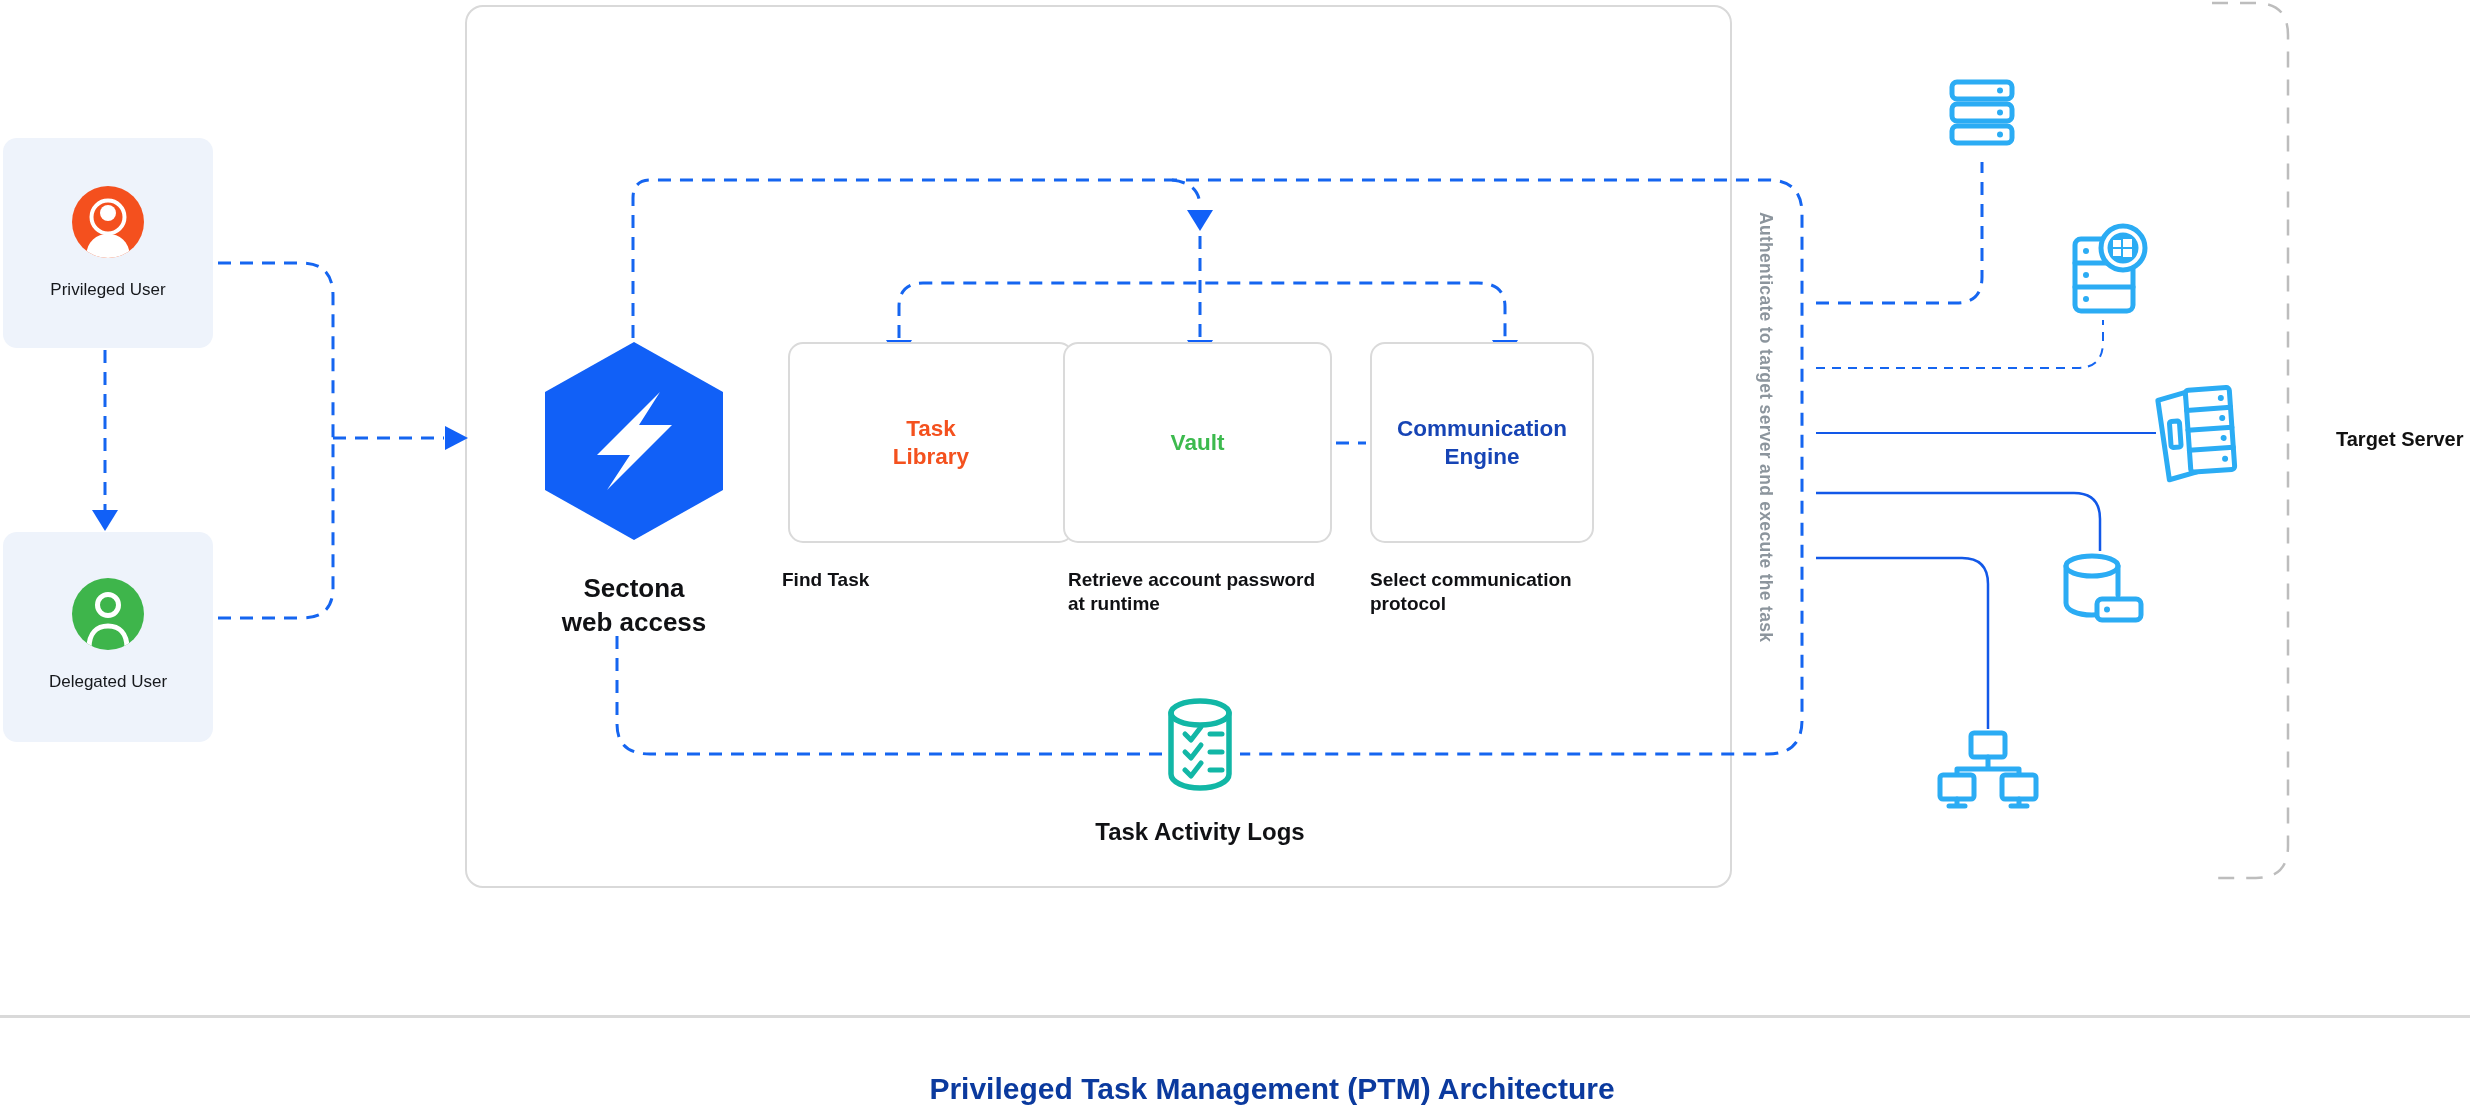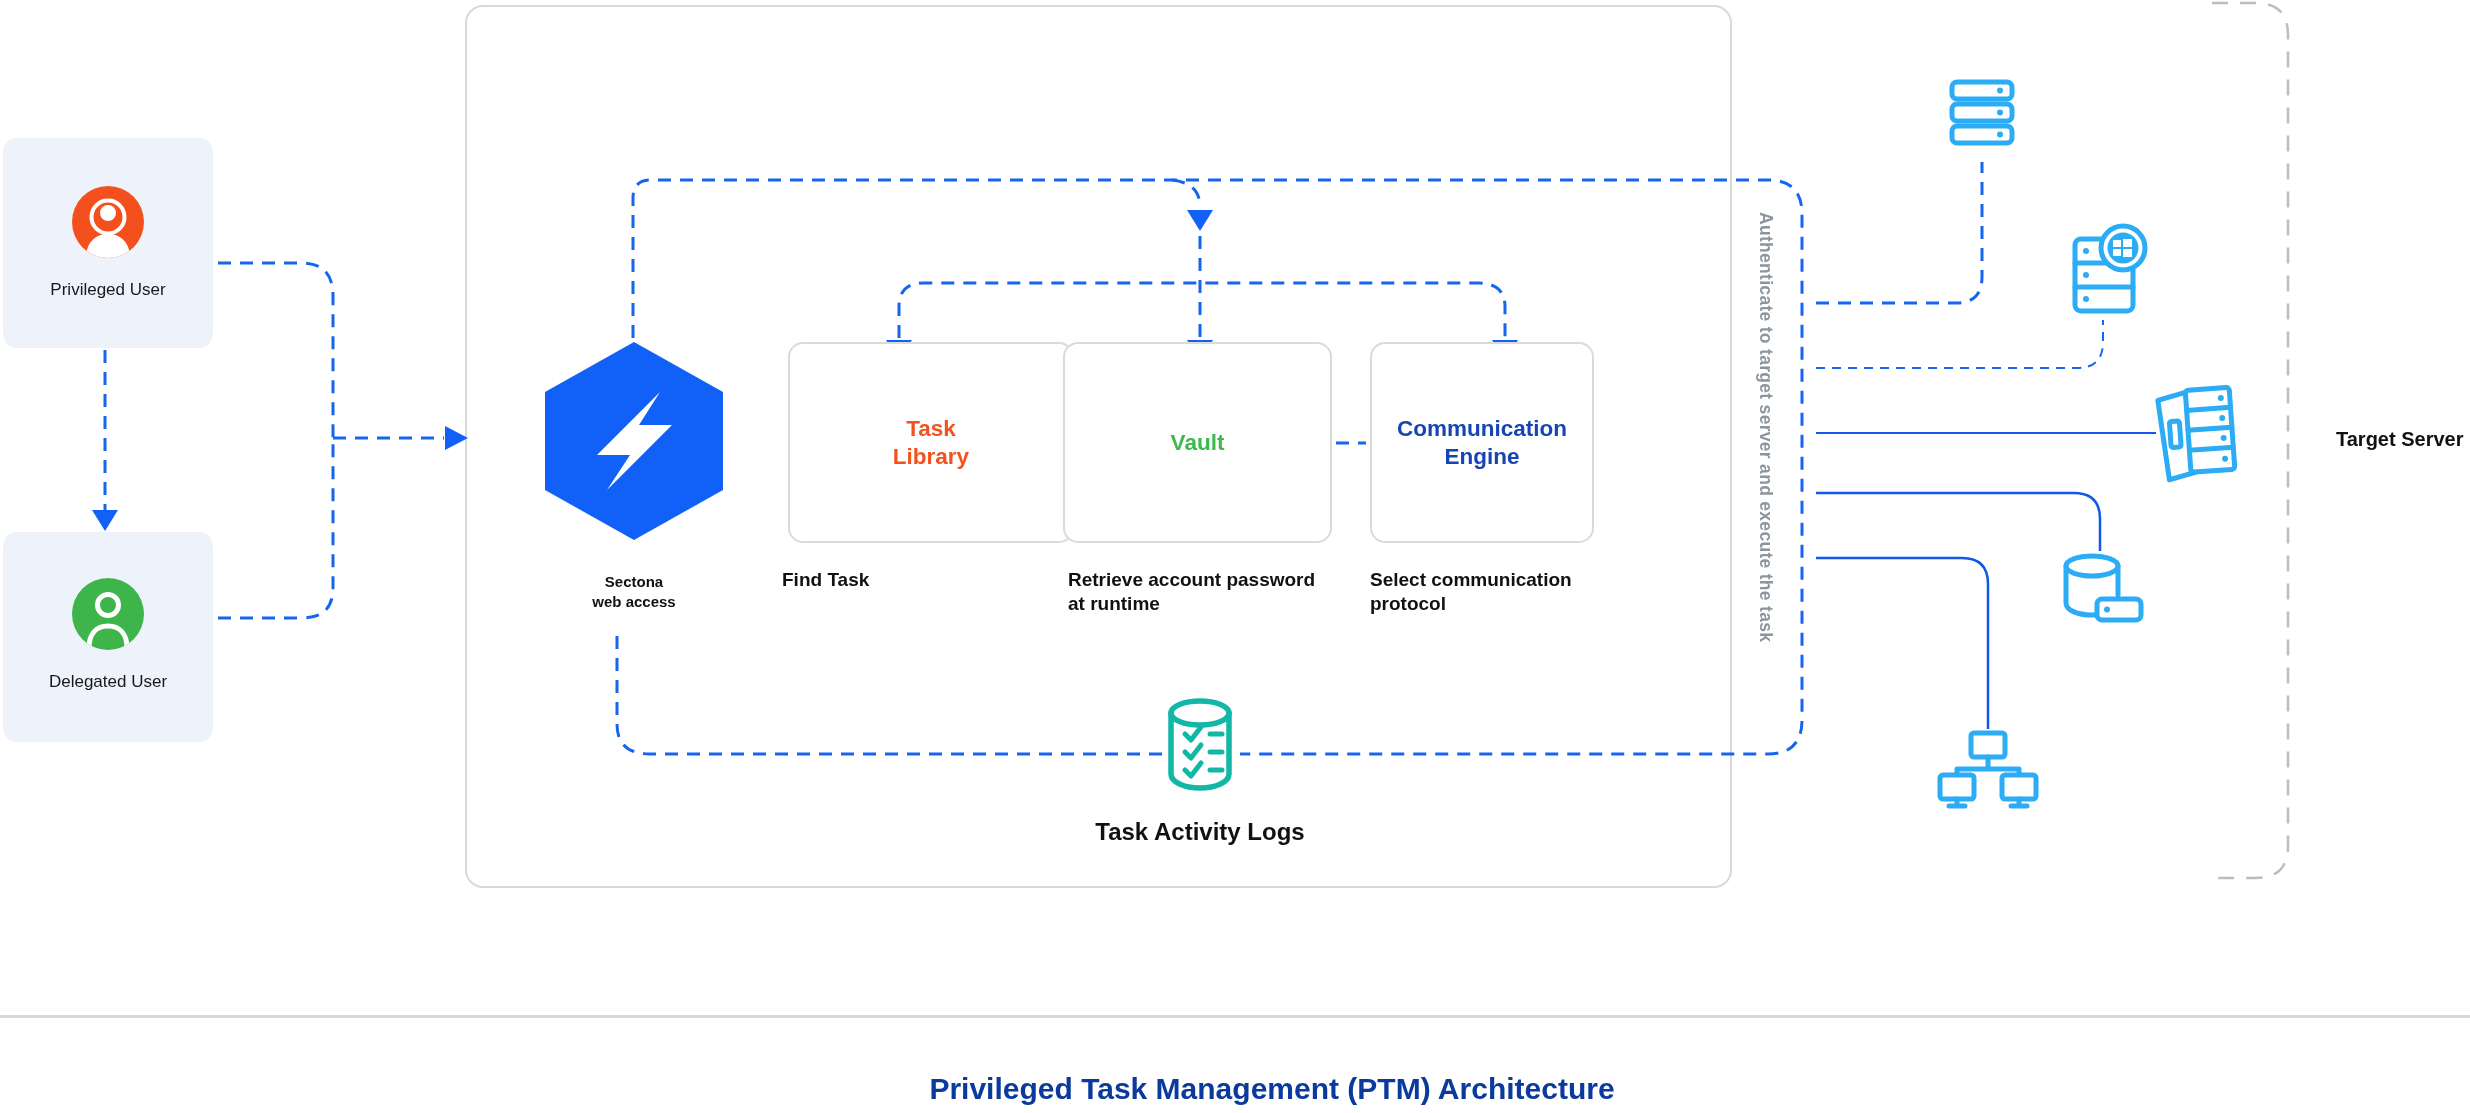--- a/index.html
+++ b/index.html
@@ -15,21 +15,21 @@
   .ul-1{top:280px;}  .ul-2{top:672px;}
   .modbox{top:342px;width:auto;height:201px;background:#fff;border:2px solid #dadada;
           border-radius:15px;box-sizing:border-box;display:flex;align-items:center;justify-content:center;}
   .mod-title{font-weight:bold;font-size:22.5px;line-height:1.22;text-align:center;}
   .mb-1{left:788px;width:286px;} .mb-2{left:1063px;width:269px;} .mb-3{left:1370px;width:224px;align-items:center;}
   .t-orange{color:var(--orange_text);max-width:100px;}
   .t-green{color:var(--green_text);}
   .t-navy{color:var(--navy_text);max-width:180px;}
   .caption{top:568px;font-size:19px;font-weight:bold;line-height:1.28;color:#101114;}
   .cap-1{left:782px;width:240px;} .cap-2{left:1068px;width:260px;} .cap-3{left:1370px;width:260px;}
-  .gwlabel{left:534px;top:572px;width:200px;text-align:center;font-size:15px;font-weight:bold;
+  .gwlabel{left:534px;top:572px;width:200px;text-align:center;font-size:26px;font-weight:bold;
            line-height:1.3;color:#101114;}
   .logslabel{left:1050px;top:818px;width:300px;text-align:center;font-size:24px;font-weight:bold;color:#101114;}
   .authnote{left:1745px;top:212px;height:512px;width:40px;writing-mode:vertical-rl;
             font-size:17.5px;font-weight:600;color:var(--gray_note);letter-spacing:.3px;
             display:flex;align-items:center;}
   .targetlabel{left:2336px;top:428px;width:140px;font-size:20px;font-weight:bold;color:#111;white-space:nowrap;}
   .divider{left:0;top:1015px;width:2470px;height:3px;background:#d9d9d9;}
   .pagetitle{left:0;top:1072px;width:2470px;text-align:center;font-size:30px;font-weight:bold;
              color:var(--title_blue);padding-left:37px;}
   svg.layer{left:0;top:0;width:2470px;height:1113px;pointer-events:none;}

